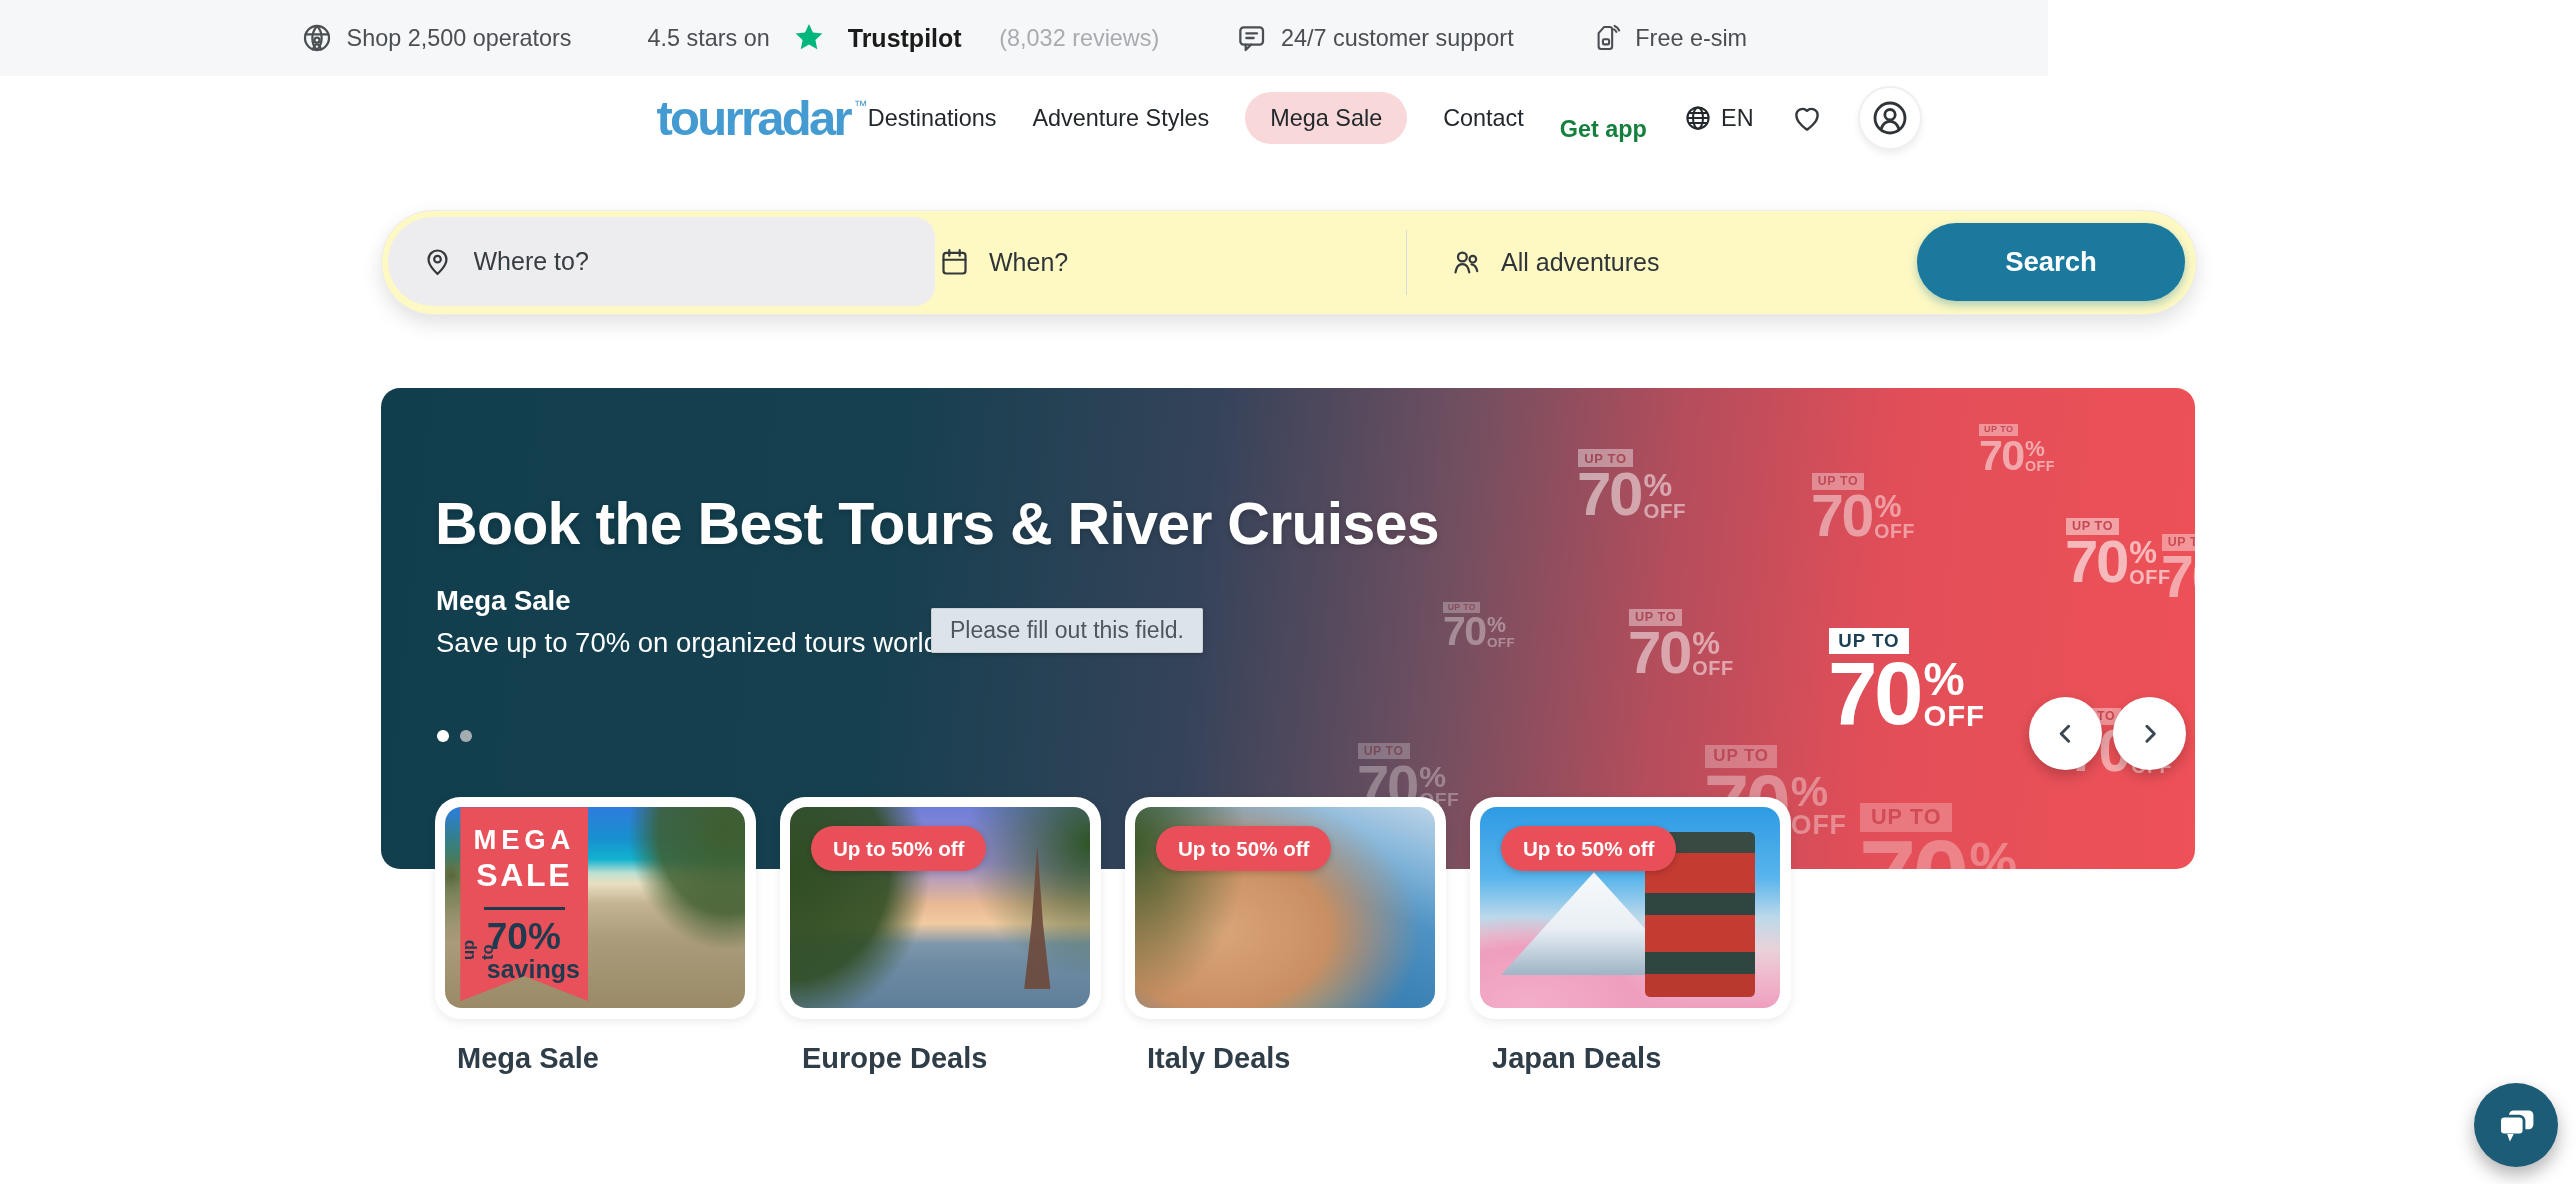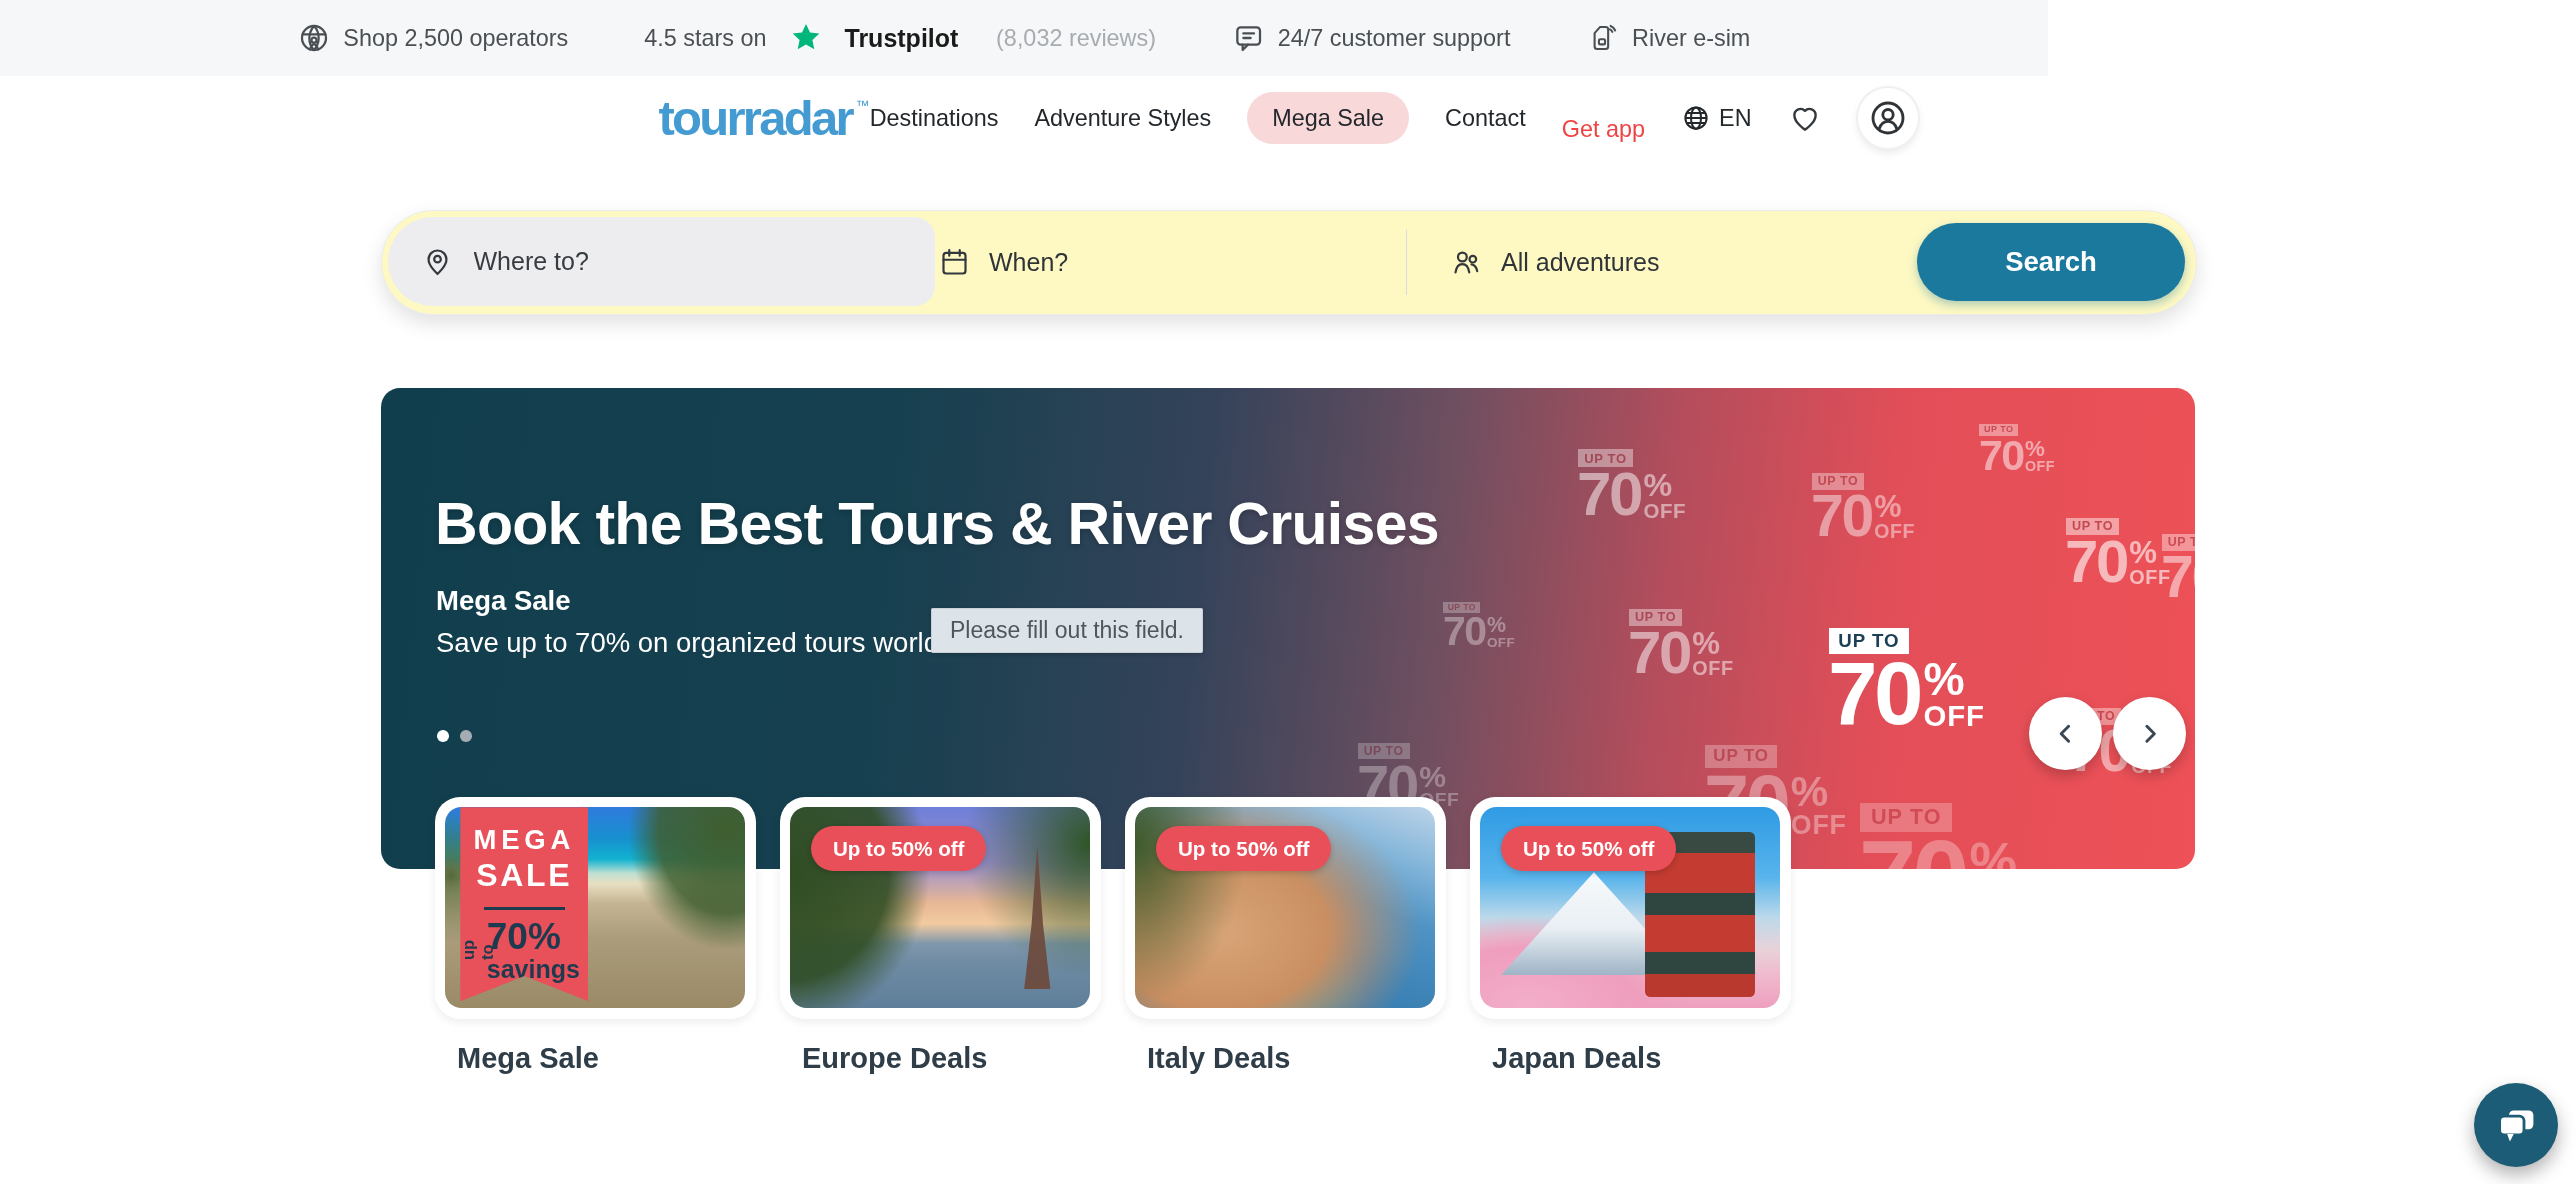--- a/index.html
+++ b/index.html
@@ -16,21 +16,21 @@
   .tp-reviews{color:#A7ACB1;margin-left:24px;}
 
   
   .header{position:absolute;left:381px;top:76px;width:1814px;height:84px;display:flex;align-items:center;justify-content:center;background:#fff;}
   .logo{display:flex;align-items:flex-start;cursor:pointer;}
   .logo .word{font-size:49px;font-weight:700;letter-spacing:-2.7px;color:#449BD1;line-height:1;}
   .logo .tm{font-size:13.7px;color:#449BD1;margin:4.1px 0 0 4.1px;letter-spacing:0;}
   .nav{display:flex;align-items:center;gap:36px;font-size:23.4px;color:#23282C;}
   .nav-item{cursor:pointer;white-space:nowrap;}
   .nav-pill{background:#F8D8D9;padding:12.4px 25px;border-radius:30px;}
-  .nav-link{color:#ef4444;font-weight:400;margin-top:22px;}
+  .nav-link{color:#15803d;font-weight:700;margin-top:22px;}
   .lang{display:flex;align-items:center;gap:8.2px;cursor:pointer;}
   .lang svg{width:30px;height:30px;stroke:#23282C;fill:none;stroke-width:1.6;}
   .icon-btn{display:flex;align-items:center;justify-content:center;cursor:pointer;}
   .icon-btn svg{width:34px;height:34px;stroke:#33383D;fill:none;stroke-width:1.7;stroke-linecap:round;stroke-linejoin:round;}
   .avatar-btn{width:60px;height:60px;border-radius:50%;background:#fff;box-shadow:0 0 0 2.1px #EEF0F2,0 4.1px 9.6px rgba(0,0,0,.10);
     display:flex;align-items:center;justify-content:center;cursor:pointer;}
   .avatar-btn svg{width:40px;height:40px;stroke:#2F3439;fill:none;stroke-width:1.7;stroke-linecap:round;stroke-linejoin:round;}
 
   
   .searchbar{position:absolute;left:381px;top:210px;width:1814px;height:103px;background:#fef9c3;border:1.4px solid #ECECEE;
@@ -165,21 +165,21 @@
       </svg>
       <span>24/7 customer support</span>
     </div>
     <div class="tb-item">
       <svg viewBox="0 0 26 24">
         <path d="M7 8l4.5-5H16a2 2 0 0 1 2 2v14a2 2 0 0 1-2 2H9a2 2 0 0 1-2-2V8z"></path>
         <rect x="10.5" y="13" width="5" height="4.2" rx="1"></rect>
         <path d="M20 2.2c1.7.7 3 2 3.7 3.7"></path>
           <path d="M19.4 5c.9.4 1.6 1.1 2 2"></path>
       </svg>
-      <span>River e-sim</span>
+      <span>Free e-sim</span>
     </div>
   </div>
 
   <div class="header">
     <div class="logo">
       <span class="word">tourradar</span>
       <span class="tm">™</span>
     </div>
     <div class="nav">
       <span class="nav-item">Destinations</span>

